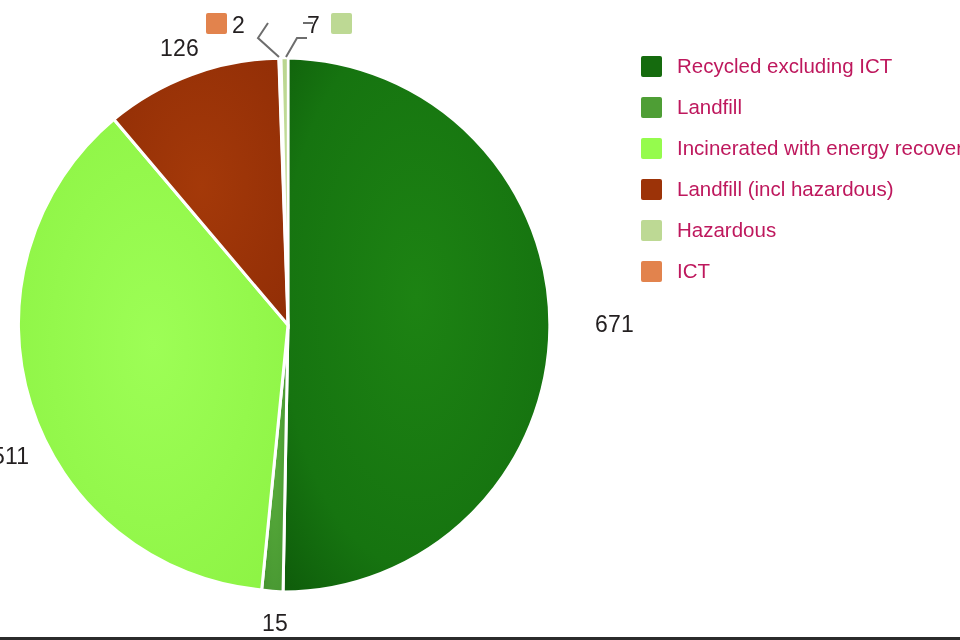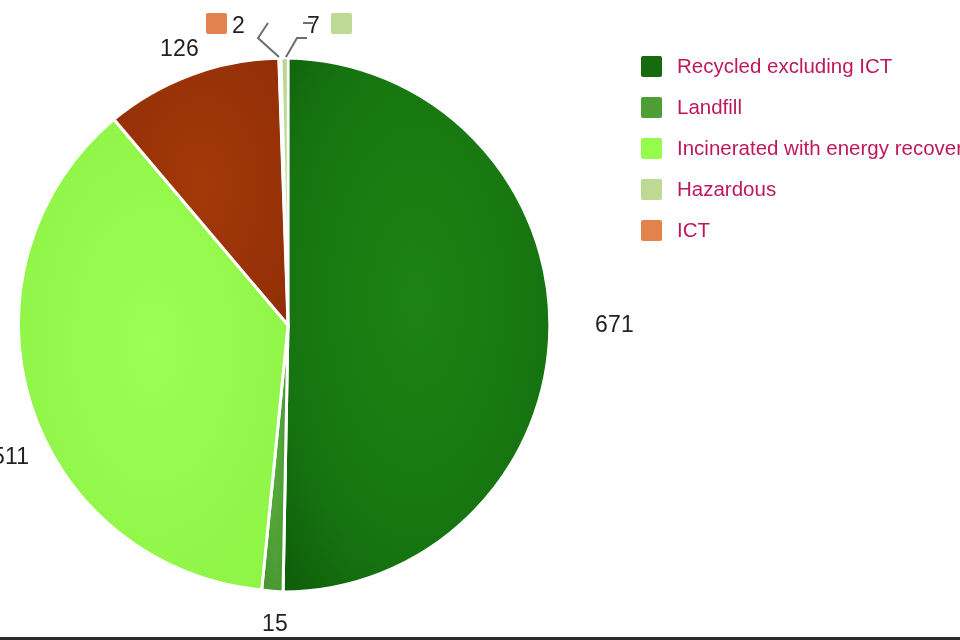--- a/index.html
+++ b/index.html
@@ -172,20 +172,24 @@
     <div class="legend-row">
       <span class="legend-swatch" style="background: rgb(78, 158, 53);"></span>
       <span class="legend-text">Landfill</span>
     </div>
 
     <div class="legend-row">
       <span class="legend-swatch" style="background: rgb(149, 251, 77);"></span>
       <span class="legend-text">Incinerated with energy recovery</span>
     </div>
 
+    <div class="legend-row">
+      <span class="legend-swatch" style="background: rgb(156, 51, 8);"></span>
+      <span class="legend-text">Landfill (incl hazardous)</span>
+    </div>
 
     <div class="legend-row">
       <span class="legend-swatch" style="background: rgb(189, 217, 148);"></span>
       <span class="legend-text">Hazardous</span>
     </div>
 
     <div class="legend-row">
       <span class="legend-swatch" style="background: rgb(226, 131, 77);"></span>
       <span class="legend-text">ICT</span>
     </div>

